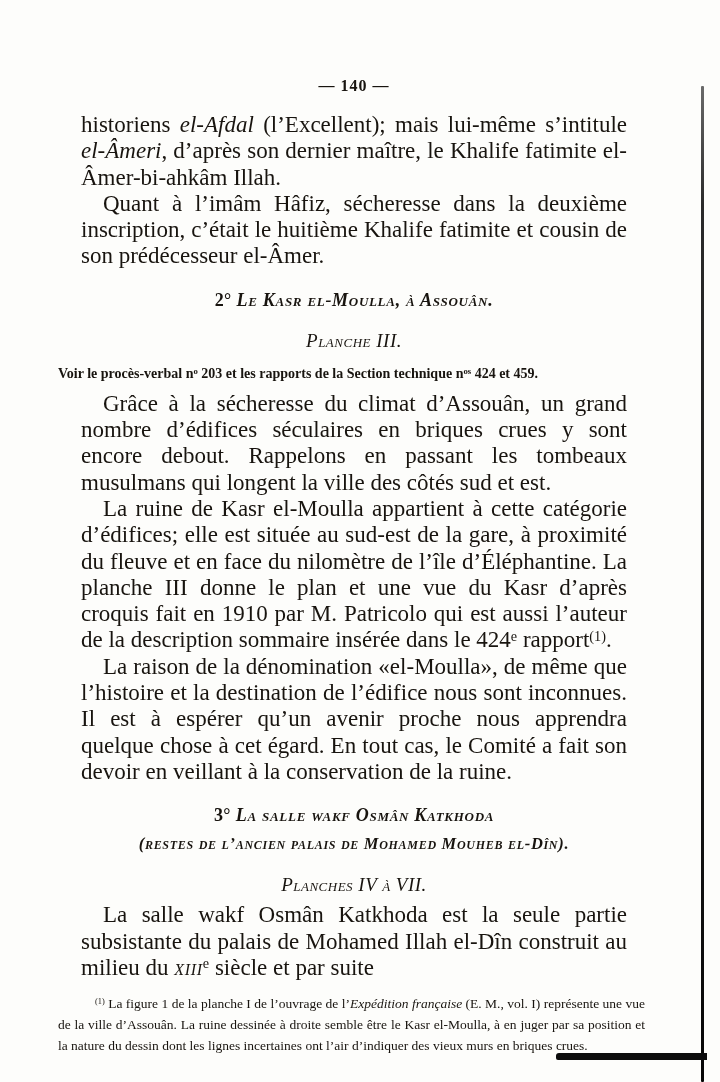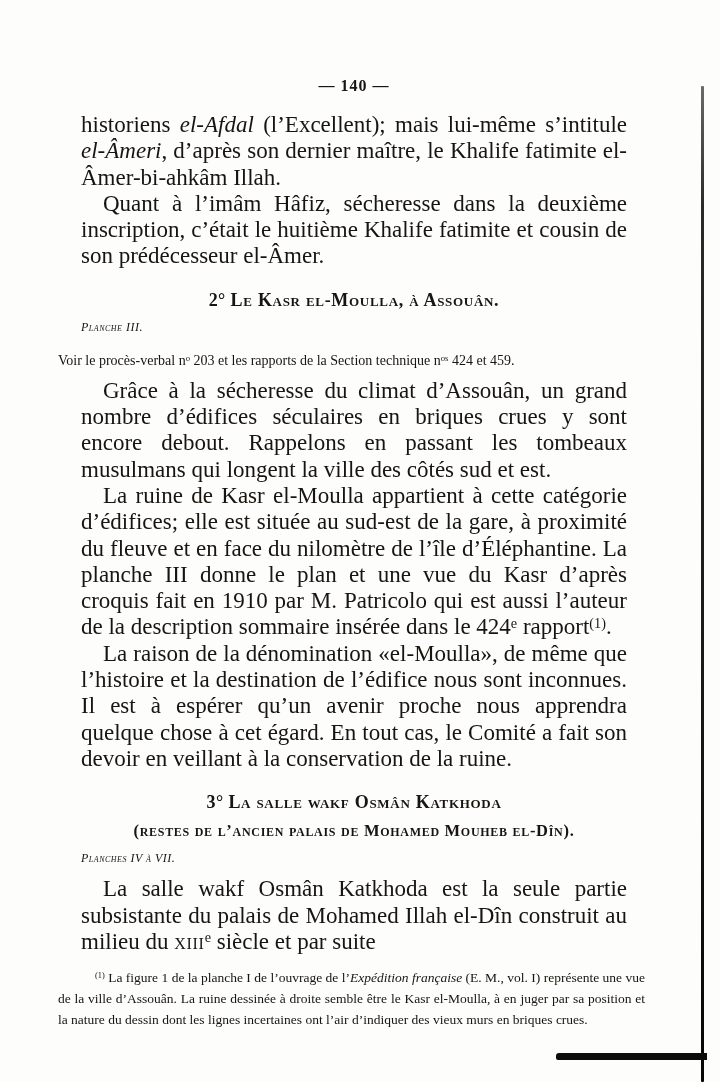--- a/index.html
+++ b/index.html
@@ -23,37 +23,37 @@
     margin: 0; text-indent: 22px;
   }
   .para.no-indent { text-indent: 0; }
 
   .heading {
     text-align: center; font-size: 18px; line-height: 24px;
     margin: 18px 0 0 0; text-indent: 0; letter-spacing: 0.4px;
   }
   .heading.sub { margin-top: 5px; font-size: 16.5px; }
   .plate-heading {
-    text-align: left; font-size: 12px; line-height: 23px;
-    margin: 4px 0 0 0; text-indent: 0;
+    text-align: center; font-size: 19px; line-height: 23px;
+    margin: 17px 0 0 0; text-indent: 0;
   }
 
   .note {
     font-size: 14px; line-height: 22px; text-align: justify;
     margin: 11px -18px 0 -23px;
-    padding-left: 24px; text-indent: -24px;
+    padding-left: 24px; text-indent: -24px; font-weight: bold;
   }
 
   .footnote {
     font-size: 13.5px; line-height: 20.8px; text-align: justify;
     margin: 13px -18px 0 -23px; text-indent: 37px;
   }
 
   .seg-italic { font-style: italic; }
-  .seg-smallcaps { font-variant: small-caps; letter-spacing: 0.7px; }
+  .seg-smallcaps { font-variant: small-caps; letter-spacing: 0.7px; font-style: italic; }
   .seg-italicsc { font-style: italic; font-variant: small-caps; letter-spacing: 0.5px; }
   .seg-sup { font-size: 0.62em; line-height: 0; vertical-align: baseline; position: relative; top: -0.45em; }
 
   .body-space { height: 6px; }   
 
   .scan-edge-right {
     position: absolute; left: 701px; top: 86px; width: 3px; height: 996px;
     background: linear-gradient(to bottom, #6a6a6a 0%, #2a2a2a 12%, #151515 70%, #060606 100%);
     border-radius: 1px;
   }

